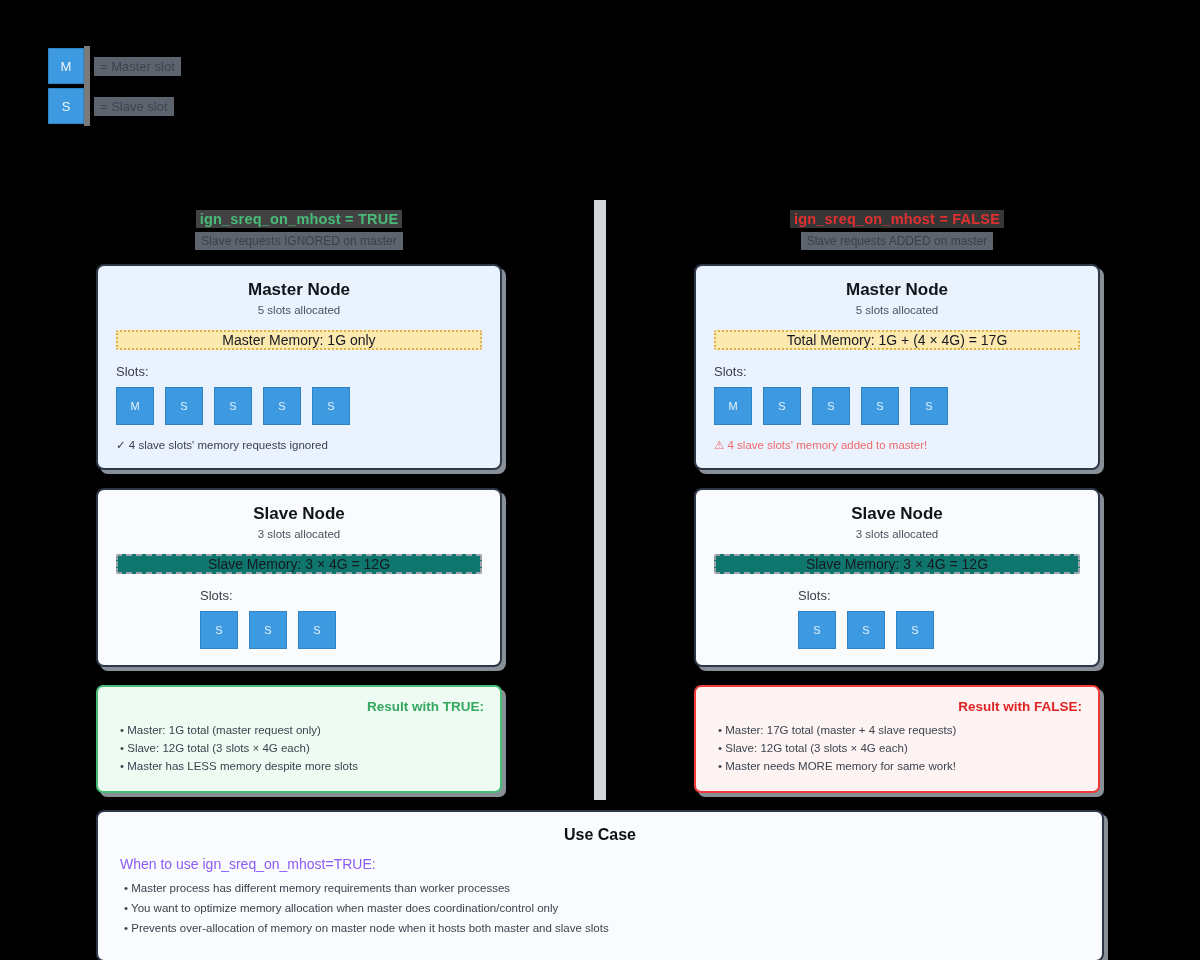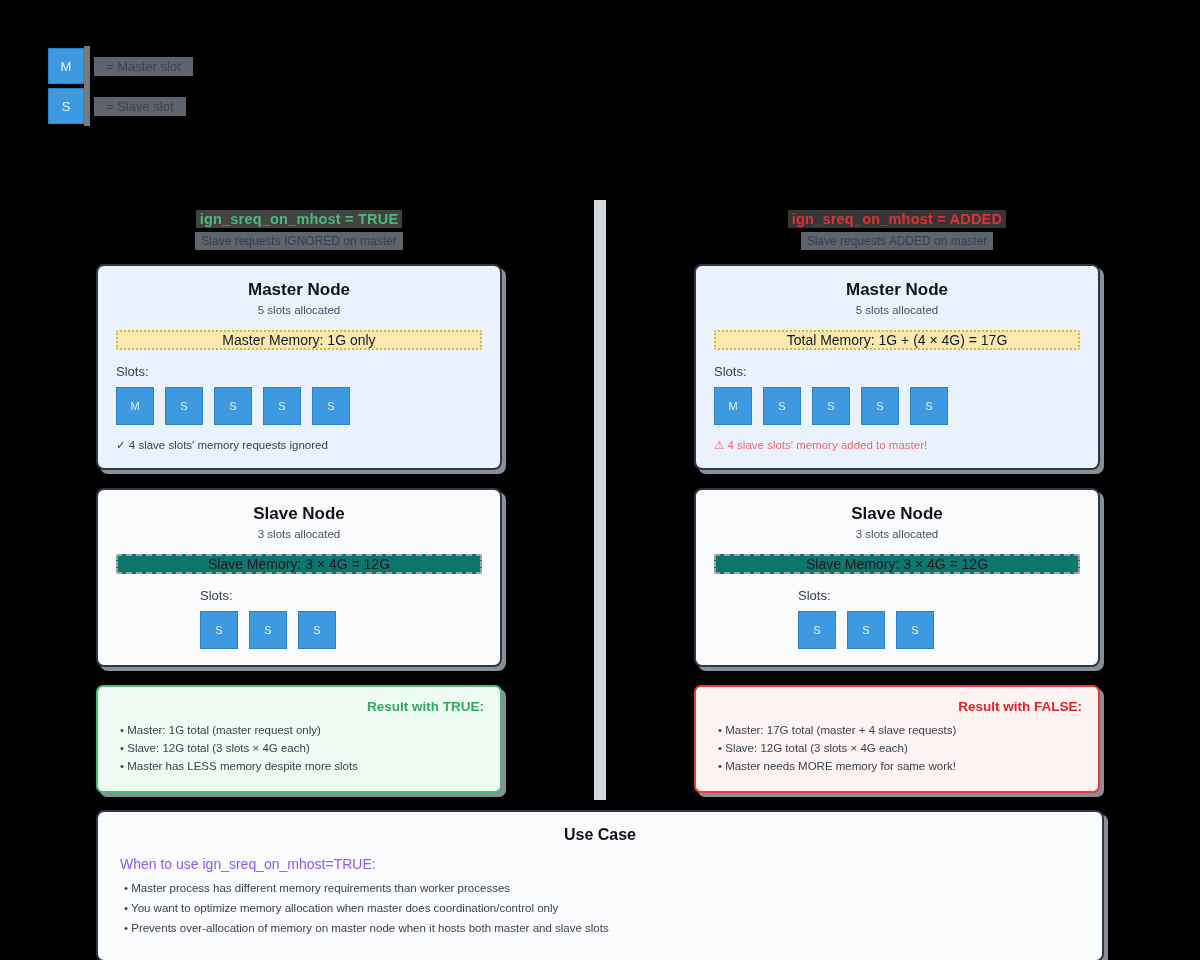--- a/index.html
+++ b/index.html
@@ -17,21 +17,21 @@
   .legend-chip {
     width: 36px; height: 36px;
     background: #3d9ae0; border: 1px solid #2f83c4;
     color: #eaf4fc; font-size: 13px;
     display: flex; align-items: center; justify-content: center;
   }
   .legend-chip.slave { background: #3d9ae0; }
   .legend-bar { width: 6px; height: 40px; background: #7a7a7a; margin-left: 0px; }
   .legend-label {
     font-size: 13px; color: #3c4450;
-    background: #5e646e; padding: 2px 12px; margin-left: 4px;
+    background: #5e646e; padding: 2px 6px; margin-left: 4px;
     white-space: nowrap;
   }
   .legend-label.two { background: #5e646e; }
 
   
   .cmd-box {
     position: absolute; left: 144px; top: 120px;
     width: 912px; height: 64px;
     background: #2d3748;
     display: flex; flex-direction: column;
@@ -183,21 +183,21 @@
     <div class="result true">
       <div class="result-title">Result with TRUE:</div>
       <div class="result-item">• Master: 1G total (master request only)</div>
       <div class="result-item">• Slave: 12G total (3 slots × 4G each)</div>
       <div class="result-item">• Master has LESS memory despite more slots</div>
     </div>
   </div>
 
   <div class="col col-right">
     <div class="col-head">
-      <div class="col-title f">ign_sreq_on_mhost = ADDED</div><br>
+      <div class="col-title f">ign_sreq_on_mhost = FALSE</div><br>
       <div class="col-sub">Slave requests ADDED on master</div>
     </div>
 
     <div class="card master">
       <div class="node-title">Master Node</div>
       <div class="node-sub">5 slots allocated</div>
       <div class="mem-bar yellow">Total Memory: 1G + (4 × 4G) = 17G</div>
       <div class="slots-block">
         <div class="slots-label">Slots:</div>
         <div class="slots-row">

